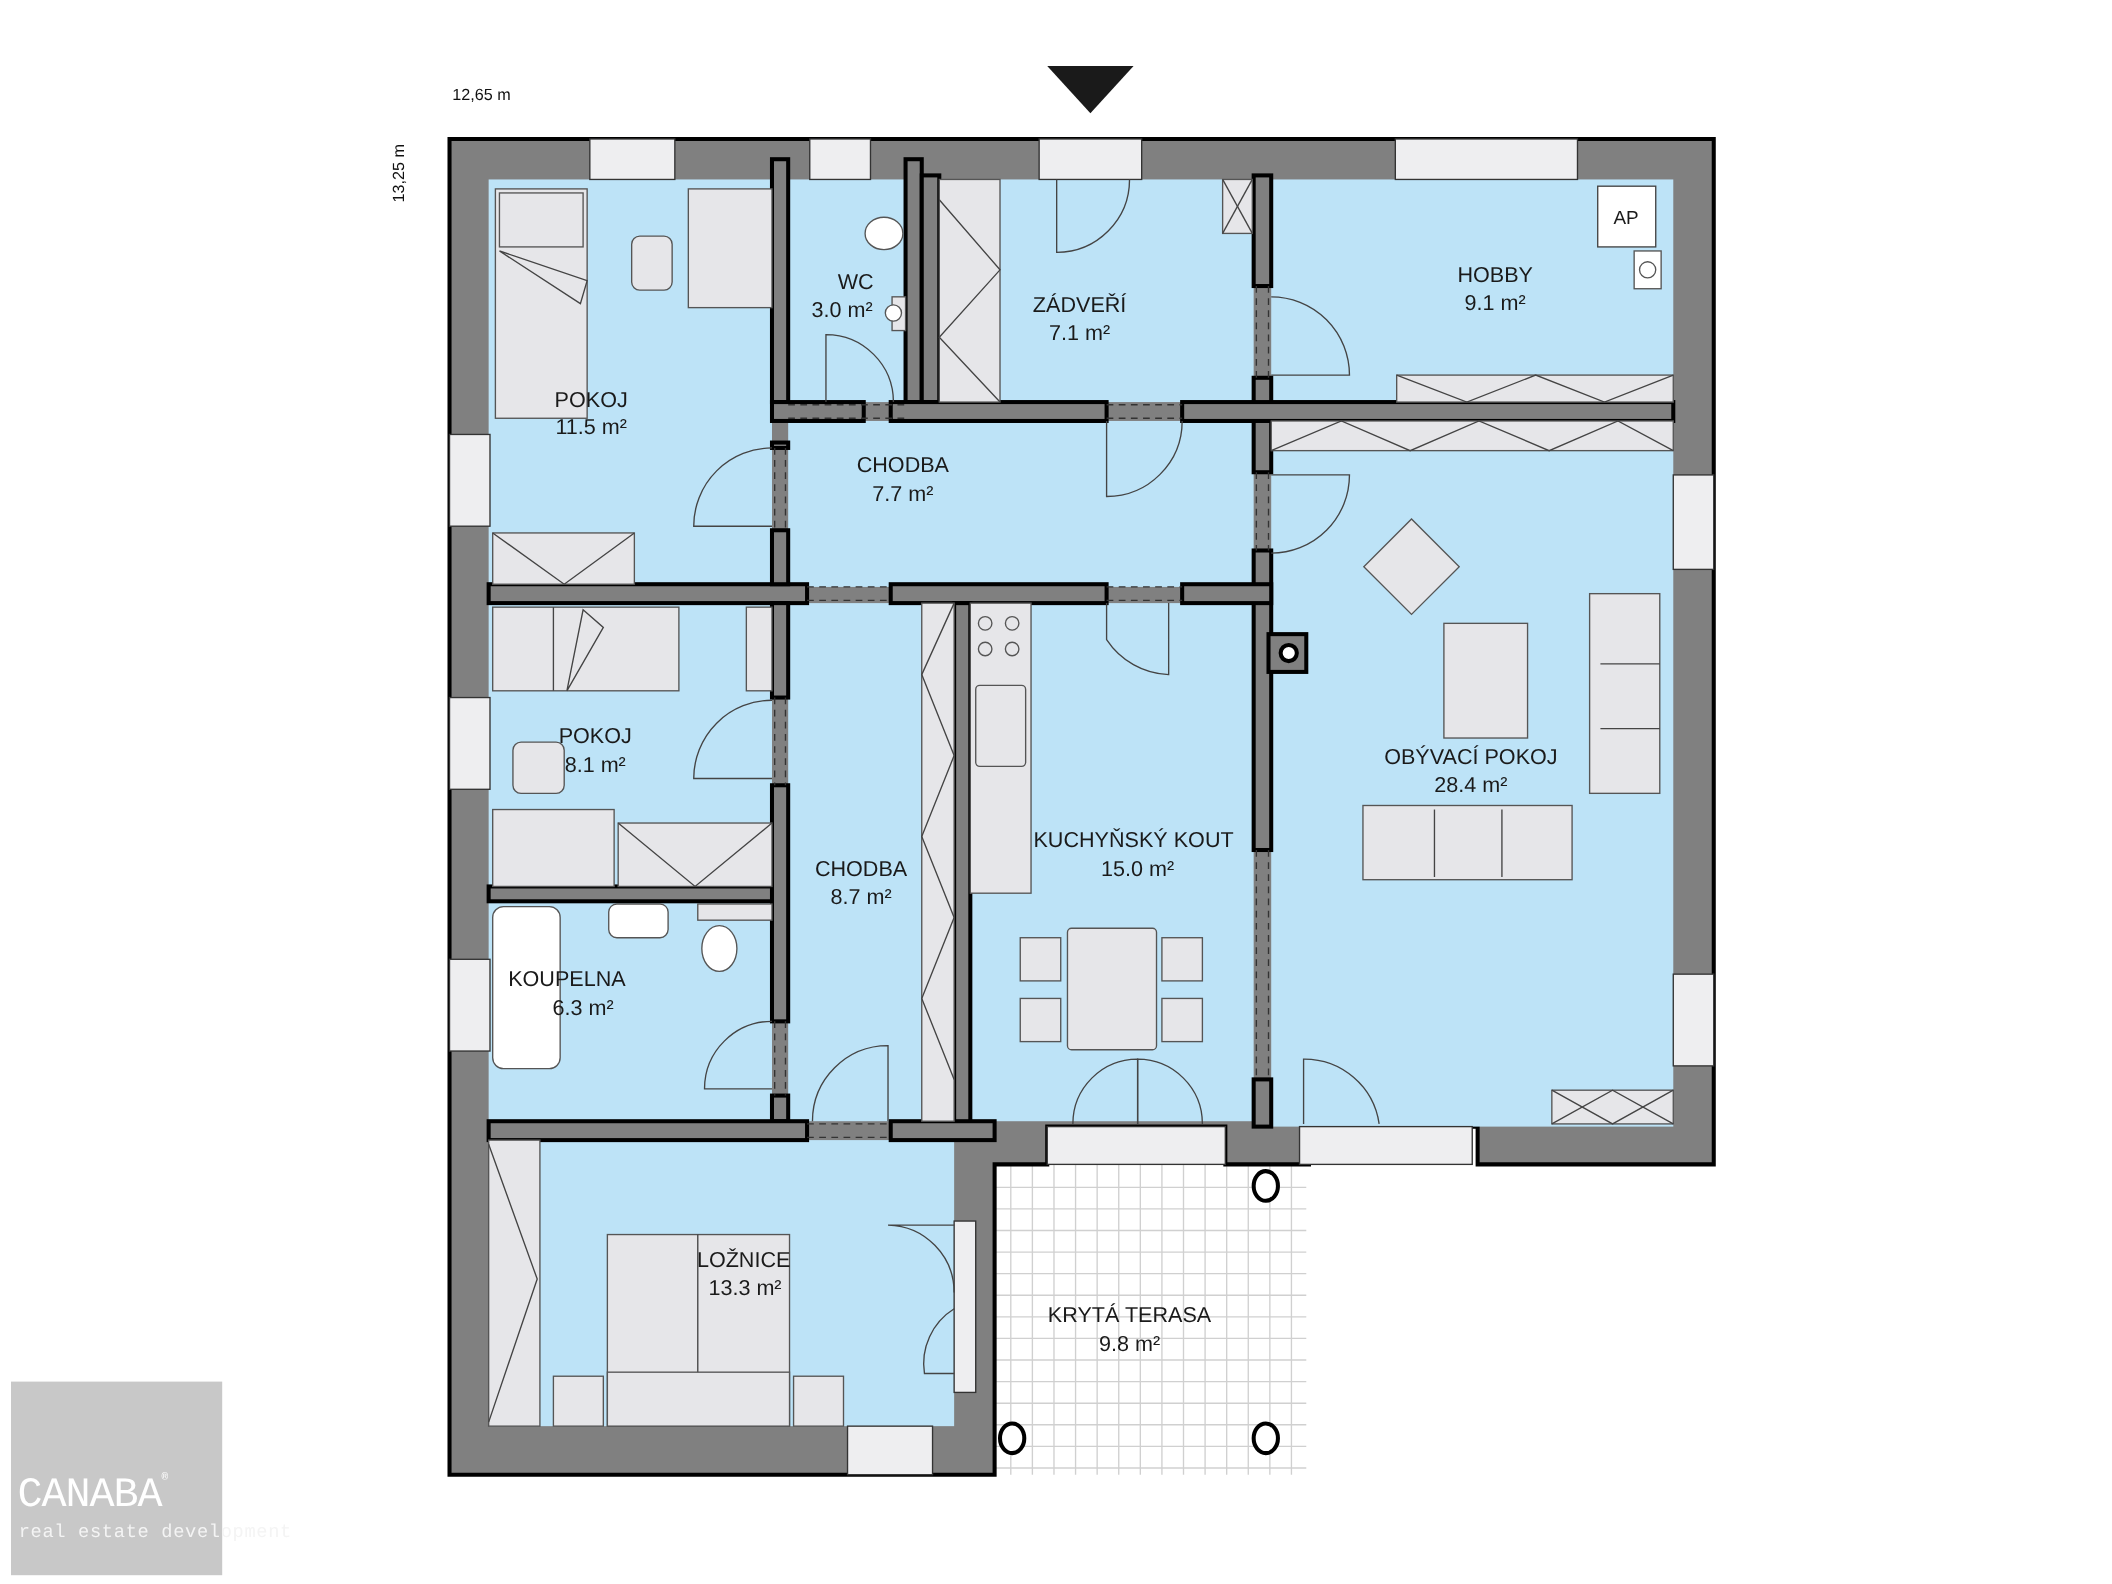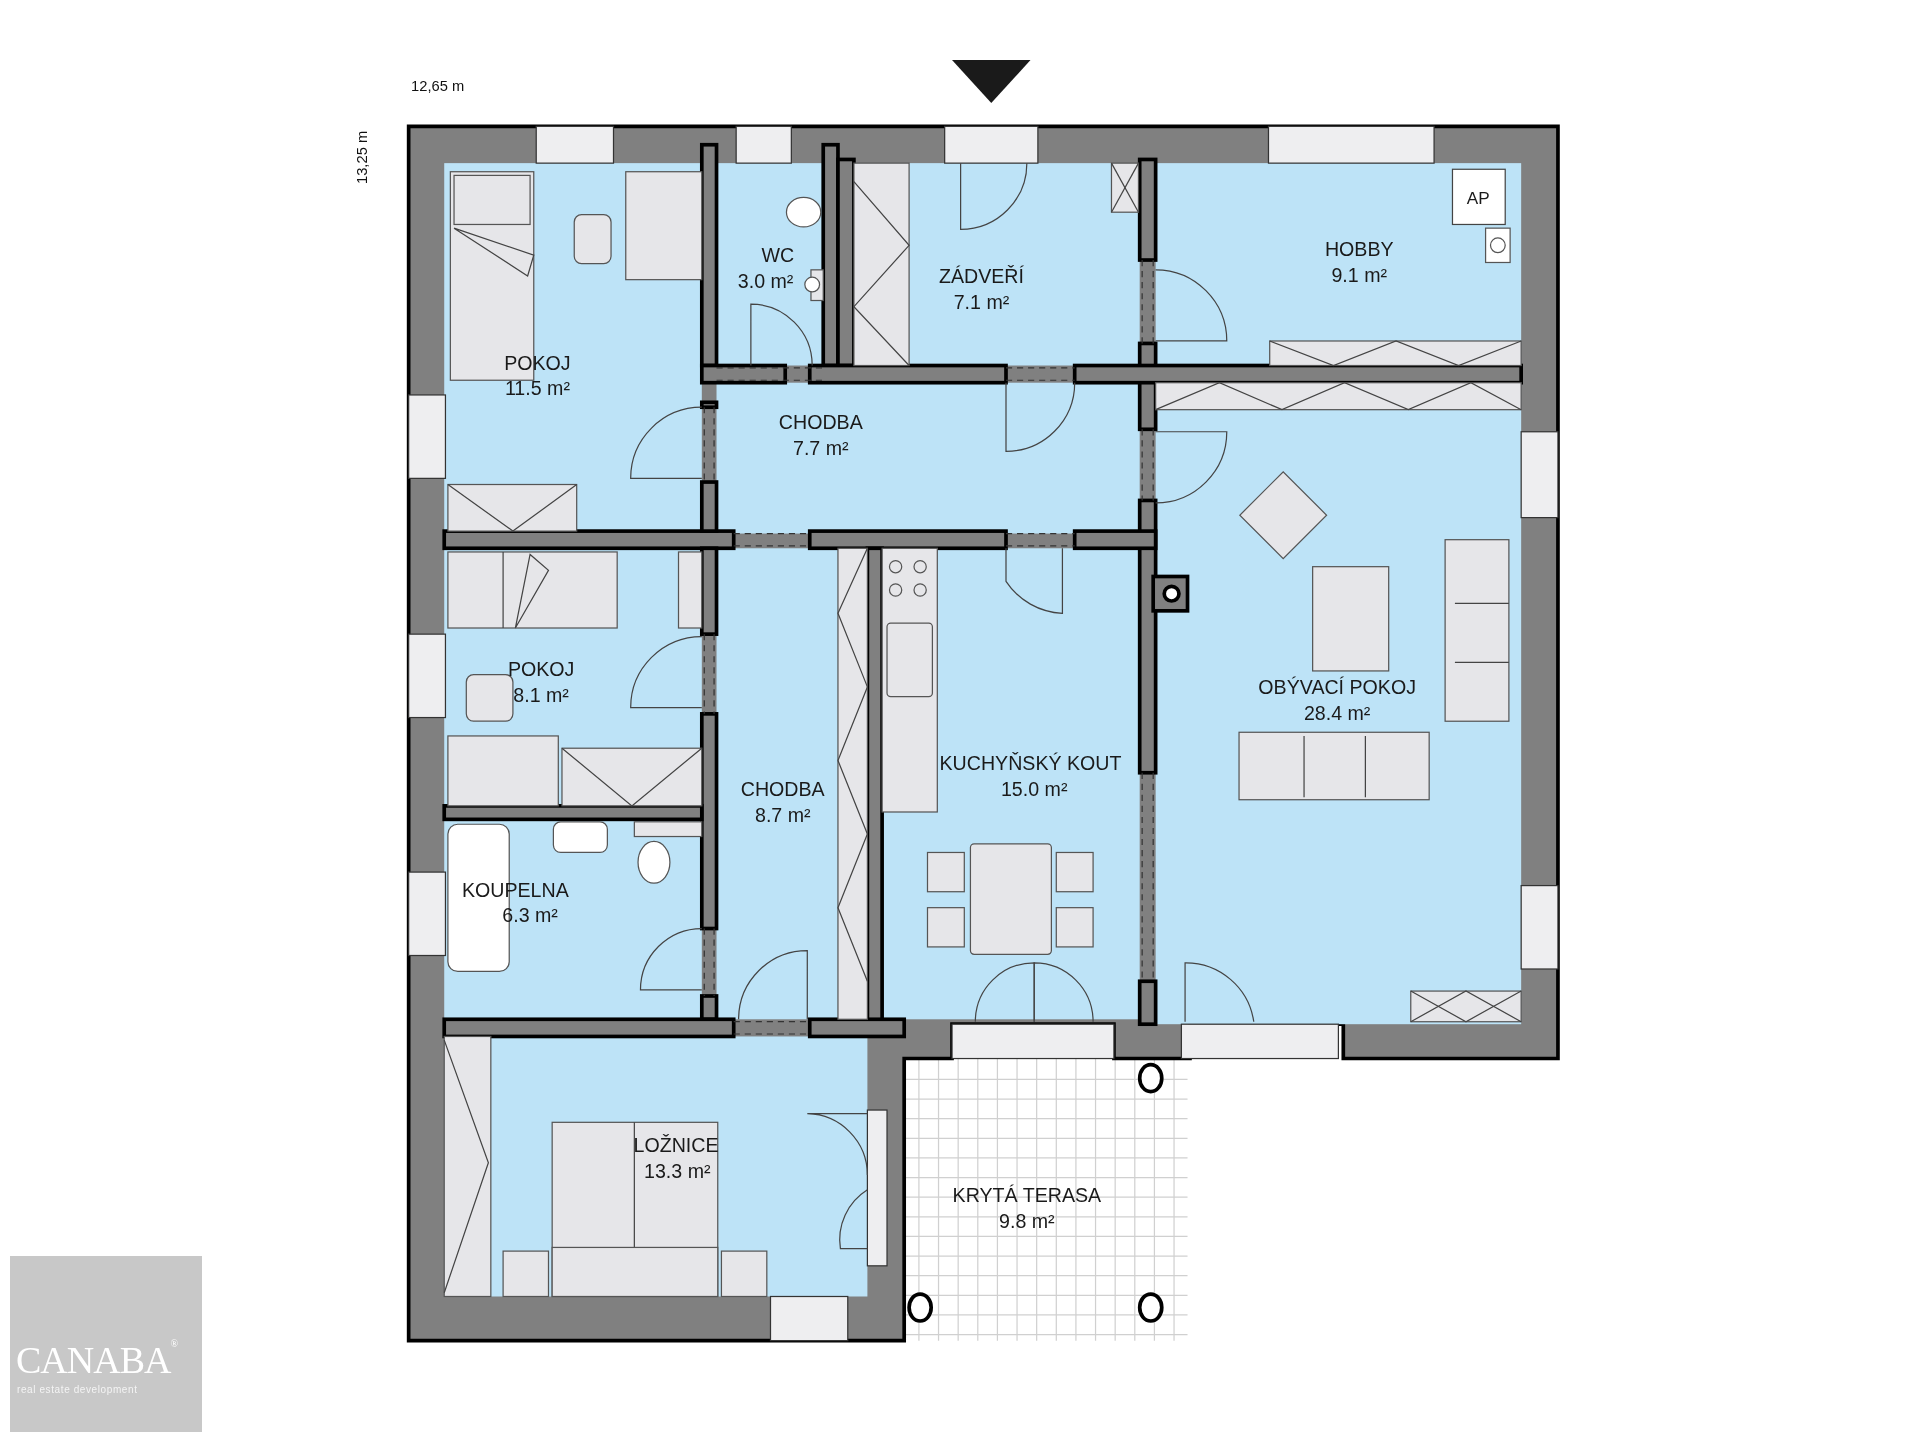--- a/index.html
+++ b/index.html
@@ -9,23 +9,23 @@
   .room { fill:#bde3f7; }
   .furn { fill:#e6e6e9; stroke:#555; stroke-width:1; }
   .furn-w { fill:#ffffff; stroke:#555; stroke-width:1; }
   .line { stroke:#444; stroke-width:1; fill:none; }
   .dash { stroke:#333; stroke-width:1; stroke-dasharray:5 4; fill:none; }
   .win { fill:#eeeef0; stroke:#333; stroke-width:1; }
   .lbl { font-family:"Liberation Sans", sans-serif; font-size:16px; fill:#1a1a1a; text-anchor:middle; }
   .dim { font-family:"Liberation Sans", sans-serif; font-size:12px; fill:#111; }
   .grid { stroke:#d0d0d0; stroke-width:1; }
   .logo-box { position:absolute; left:10px; top:1256px; width:192px; height:176px; background:#c8c8c8; }
-  .logo-name { position:absolute; left:16px; top:1338px; font-family:Liberation Serif, serif; font-size:38px; color:#ffffff; letter-spacing:-1px; }
+  .logo-name { position:absolute; left:16px; top:1338px; font-family:Liberation Mono, monospace; font-size:38px; color:#ffffff; letter-spacing:-1px; }
   .logo-reg { font-size:10px; vertical-align:top; }
-  .logo-sub { position:absolute; left:17px; top:1384px; font-family:Liberation Sans, sans-serif; font-size:10px; color:#f4f4f4; letter-spacing:0.6px; }
+  .logo-sub { position:absolute; left:17px; top:1384px; font-family:Liberation Mono, monospace; font-size:17px; color:#f4f4f4; letter-spacing:0.6px; }
 </style>
 </head>
 <body>
 
 <svg id="plan" viewBox="0 0 1565 1174" xmlns="http://www.w3.org/2000/svg">
 
   <text class="dim" x="335" y="74">12,65 m</text>
   <text class="dim" x="0" y="0" transform="translate(299,150) rotate(-90)">13,25 m</text>
 
   <polygon points="776,49 840,49 808,84" fill="#1a1a1a"></polygon>

